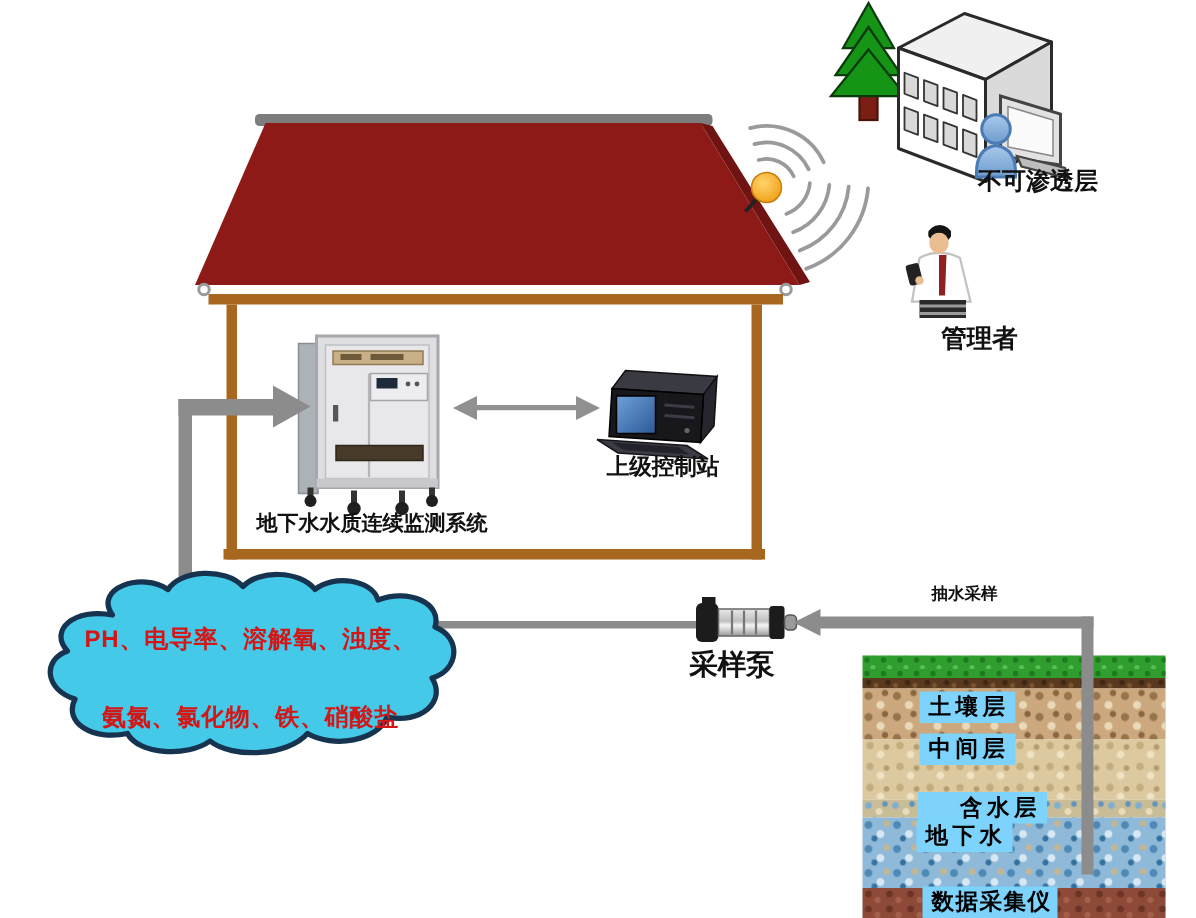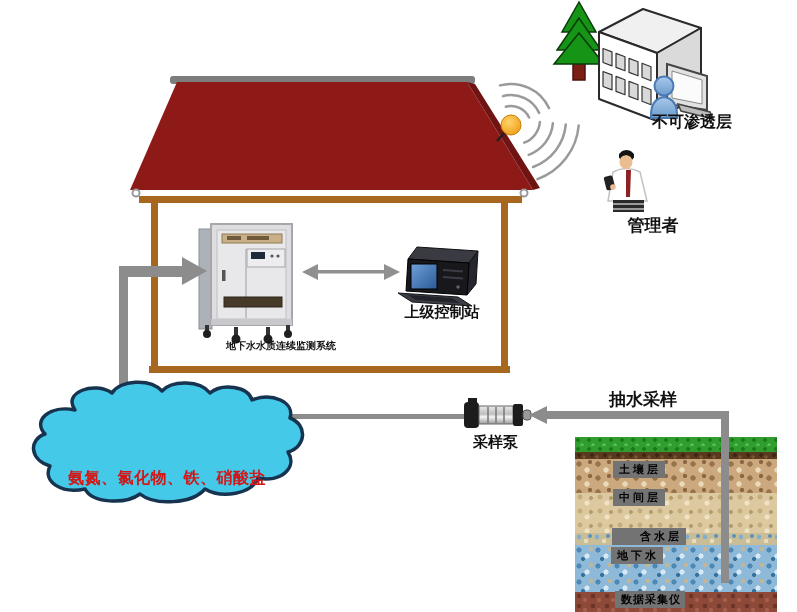--- a/index.html
+++ b/index.html
@@ -5,24 +5,24 @@
   html,body{margin:0;padding:0;background:#fff;}
   .stage{
     position:relative;width:797px;height:612px;overflow:hidden;background:#ffffff;
     font-family:"Liberation Sans","DejaVu Sans",sans-serif;
   }
   .stage svg.overlay{position:absolute;left:0;top:0;z-index:2;pointer-events:none;}
   .lbl{
     position:absolute;z-index:3;color:#111;font-weight:bold;text-align:center;
     line-height:1.15;white-space:nowrap;
   }
-  .lbl-sys{left:160px;top:340px;width:176px;font-size:10px;text-align:right;}
+  .lbl-sys{left:160px;top:340px;width:176px;font-size:14px;}
   .lbl-collector{left:398px;top:303px;width:88px;font-size:15px;}
-  .lbl-pump{left:458px;top:433px;width:60px;font-size:15px;text-align:right;}
-  .lbl-sampling{left:604px;top:390px;width:78px;font-size:17px;}
+  .lbl-pump{left:458px;top:433px;width:60px;font-size:19px;}
+  .lbl-sampling{left:604px;top:390px;width:78px;font-size:11px;}
   .lbl-station{left:640px;top:113px;width:104px;font-size:16px;}
   .lbl-manager{left:616px;top:216px;width:74px;font-size:17px;}
   .cloud-text{
     position:absolute;z-index:3;color:#d31616;font-weight:bold;font-size:16px;
     width:246px;left:44px;text-align:center;white-space:nowrap;letter-spacing:0.5px;
   }
   .cloud-line1{top:416px;}
   .cloud-line2{top:444px;margin-top:24px;}
 
   
@@ -55,22 +55,22 @@
     background-image:radial-gradient(circle at 4px 5px,#4e88b5 2.3px,transparent 2.9px),
                      radial-gradient(circle at 12px 11px,#d7e8f4 2.3px,transparent 2.9px),
                      radial-gradient(circle at 16px 4px,#c2b694 2px,transparent 2.6px),
                      radial-gradient(circle at 8px 14px,#36719e 1.7px,transparent 2.3px);
     background-size:19px 16px;}
   .layer-impermeable{height:20px;background-color:#8e4a38;
     background-image:radial-gradient(circle at 4px 4px,#6b3426 2px,transparent 2.6px),
                      radial-gradient(circle at 10px 8px,#a55f4a 1.8px,transparent 2.4px);
     background-size:14px 10px;}
   .soil-lbl{
-    position:absolute;z-index:4;background:#737373;color:#000;font-weight:bold;
-    font-size:11px;letter-spacing:3px;padding:1px 4px 1px 6px;white-space:nowrap;
+    position:absolute;z-index:4;background:#7dd3fc;color:#000;font-weight:bold;
+    font-size:15px;letter-spacing:3px;padding:1px 4px 1px 6px;white-space:nowrap;
   }
   .soil-lbl-1{left:38px;top:24px;}
   .soil-lbl-2{left:38px;top:52px;}
   .soil-lbl-3{left:37px;top:91px;padding-left:28px;}
   .soil-lbl-4{left:36px;top:110px;}
   .soil-lbl-5{left:40px;top:154px;letter-spacing:1px;}
 </style>
 </head>
 <body>
 
@@ -259,20 +259,21 @@
 
     <path d="M 75 410 C 62 392, 95 381, 112 393 C 120 380, 150 378, 162 391
          C 172 380, 200 380, 210 393 C 222 383, 248 386, 252 400
          C 272 392, 295 402, 290 418 C 308 425, 306 447, 288 452
          C 298 468, 280 483, 258 478 C 252 494, 222 499, 205 489
          C 192 504, 155 506, 140 494 C 125 505, 92 503, 85 489
          C 62 494, 42 482, 50 466 C 30 460, 28 440, 45 434
          C 32 420, 50 405, 75 410 Z" fill="#45c9e9" stroke="#16344f" stroke-width="3.5" stroke-linejoin="round"></path>
   </svg>
 
+  <div class="cloud-text cloud-line1">PH、电导率、溶解氧、浊度、</div>
   <div class="cloud-text cloud-line2">氨氮、氯化物、铁、硝酸盐</div>
   <div class="lbl lbl-sys">地下水水质连续监测系统</div>
   <div class="lbl lbl-collector">上级控制站</div>
   <div class="lbl lbl-pump">采样泵</div>
   <div class="lbl lbl-sampling">抽水采样</div>
   <div class="lbl lbl-station">不可渗透层</div>
   <div class="lbl lbl-manager">管理者</div>
 </div>
 
 </body></html>

